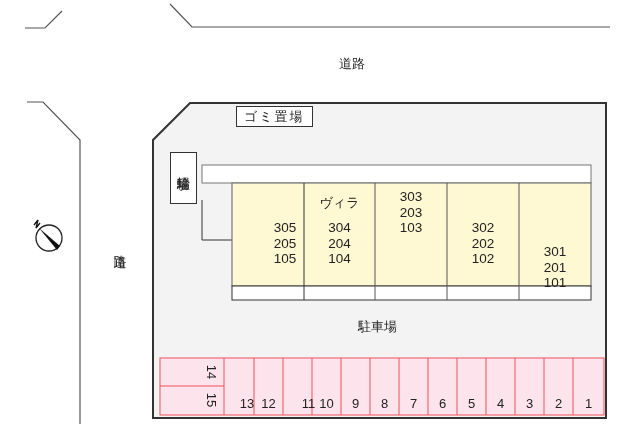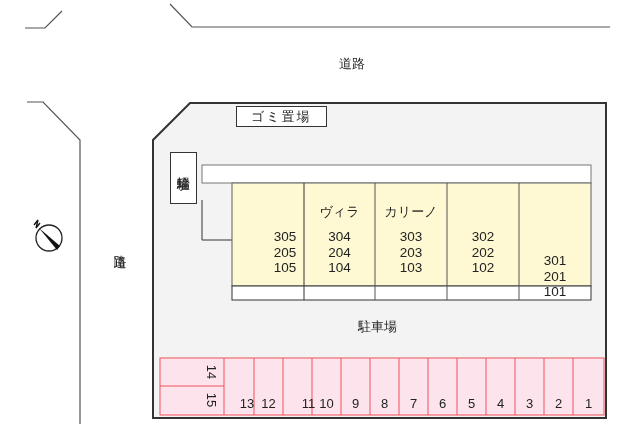--- a/index.html
+++ b/index.html
@@ -3,21 +3,21 @@
 <meta charset="utf-8">
 <style>
   html,body{margin:0;padding:0;background:#ffffff;}
   body{width:640px;height:427px;position:relative;overflow:hidden;font-family:"DejaVu Sans","Liberation Sans",sans-serif;color:#222;}
   svg.base{position:absolute;left:0;top:0;}
   .abs{position:absolute;}
   .label{font-size:13px;color:#222;}
   .vlabel{font-size:13px;line-height:15px;text-align:center;color:#222;}
   .boxlabel{border:1.5px solid #333;background:#fff;}
   .unit{position:absolute;top:183px;height:103px;display:flex;flex-direction:column;align-items:center;}
-  .unit .name{height:22px;line-height:22px;font-size:13px;margin-top:18px;}
+  .unit .name{height:22px;line-height:22px;font-size:13px;margin-top:9px;}
   .unit .rooms{font-family:"Liberation Sans",sans-serif;font-size:13.5px;line-height:15.5px;text-align:center;margin-top:6px;}
   .pk{position:absolute;font-family:"Liberation Sans",sans-serif;font-size:13px;text-align:center;}
 </style>
 </head>
 <body>
 
 <svg class="base" width="640" height="427">
 
   <polyline points="25,28 45,28 62,11" fill="none" stroke="#555" stroke-width="1.2"></polyline>
   <polyline points="170,4 192,27 610,27" fill="none" stroke="#555" stroke-width="1.2"></polyline>
@@ -57,21 +57,21 @@
   <circle cx="19" cy="19" r="13" fill="#fff" stroke="#222" stroke-width="1.3"></circle>
   <polygon points="9,9 27,31 30,27" fill="#111"></polygon>
   <polyline points="4,6 8,1 6,9 10,4" fill="none" stroke="#111" stroke-width="1.3"></polyline>
 </svg>
 
 <div class="abs label" style="left:339px;top:55px;">道路</div>
 <div class="abs vlabel" style="left:112px;top:233px;width:16px;">
   <span style="writing-mode:vertical-rl;">道路</span>
 </div>
 
-<div class="abs label boxlabel" style="left:236px;top:106px;padding:0 14px;height:19px;line-height:19px;letter-spacing:2px;">ゴミ置場</div>
+<div class="abs label boxlabel" style="left:236px;top:106px;padding:0 7px;height:19px;line-height:19px;letter-spacing:2px;">ゴミ置場</div>
 
 <div class="abs vlabel boxlabel" style="left:170px;top:152px;width:25px;height:48px;padding-top:2px;">
   <span style="writing-mode:vertical-rl;line-height:25px;">駐輪場</span>
 </div>
 
 <div class="abs label" style="left:358px;top:318px;">駐車場</div>
 
 <div class="unit" style="left:232px;width:72px;padding-left:17px;">
   <div class="name">&nbsp;</div>
   <div class="rooms">
@@ -82,21 +82,20 @@
 </div>
 <div class="unit" style="left:304px;width:71px;">
   <div class="name">ヴィラ</div>
   <div class="rooms">
     <div>304</div>
     <div>204</div>
     <div>104</div>
   </div>
 </div>
 <div class="unit" style="left:375px;width:72px;">
-  <div class="name">カリーノ</div>
   <div class="rooms">
     <div>303</div>
     <div>203</div>
     <div>103</div>
   </div>
 </div>
 <div class="unit" style="left:447px;width:72px;">
   <div class="name">&nbsp;</div>
   <div class="rooms">
     <div>302</div>

